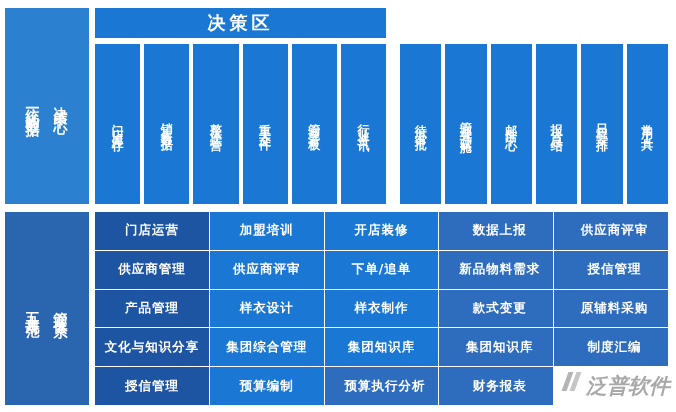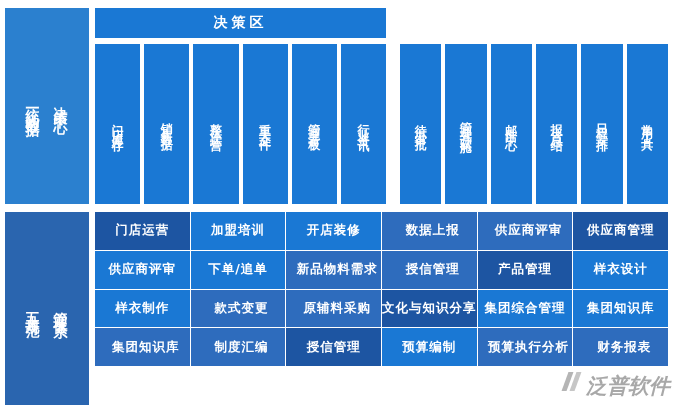--- a/index.html
+++ b/index.html
@@ -30,21 +30,21 @@
     white-space: pre-line;
     letter-spacing: 4px;
     line-height: 2.0;
   }
 
   
   .section-header {
     position: absolute; top: 8px; height: 30px;
     background: var(--header-blue, #1a78d4);
     color: #fff; display: flex; align-items: center; justify-content: center;
-    font-size: 14px; font-weight: bold; letter-spacing: 4px;
+    font-size: 18px; font-weight: bold; letter-spacing: 4px;
   }
   .section-header.decision   { left: 95px;  width: 291px; }
   .section-header.management { left: 400px; width: 268px; }
 
   
   .col-row {
     position: absolute; top: 44px; height: 160px;
     display: flex; gap: 4px;
   }
   .col-row.decision   { left: 95px;  width: 291px; }
@@ -56,21 +56,21 @@
     display: flex; align-items: center; justify-content: center;
     font-size: 12px; font-weight: bold;
   }
   .vcol .v-text { letter-spacing: 5px; line-height: 1; }
 
   
   .grid {
     position: absolute; left: 95px; top: 212px;
     width: 573px; height: 193px;
     display: grid;
-    grid-template-columns: repeat(6, 1fr);
+    grid-template-columns: repeat(5, 1fr);
     grid-template-rows: repeat(5, 1fr);
     gap: 1px;
   }
   .cell {
     background: var(--bright-blue, #1a78d4);
     color: #fff;
     display: flex; align-items: center; justify-content: center;
     font-size: 12.5px; font-weight: bold;
     text-align: center;
     letter-spacing: 1px;

